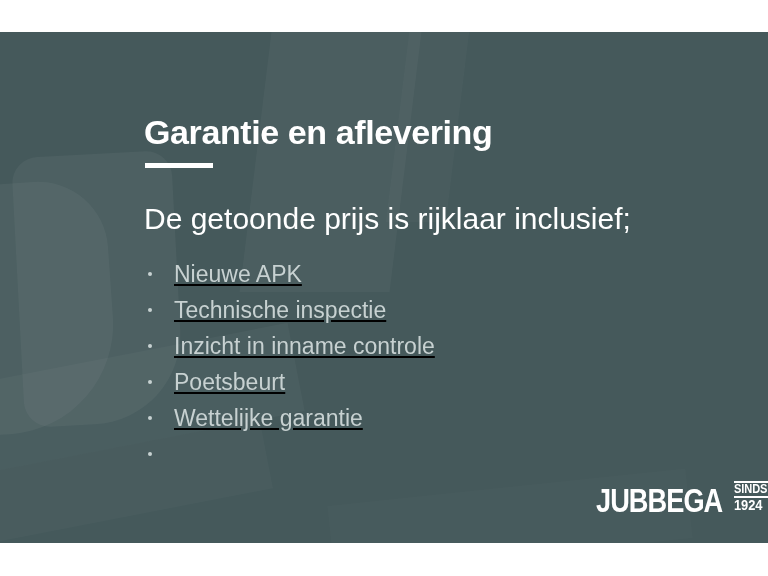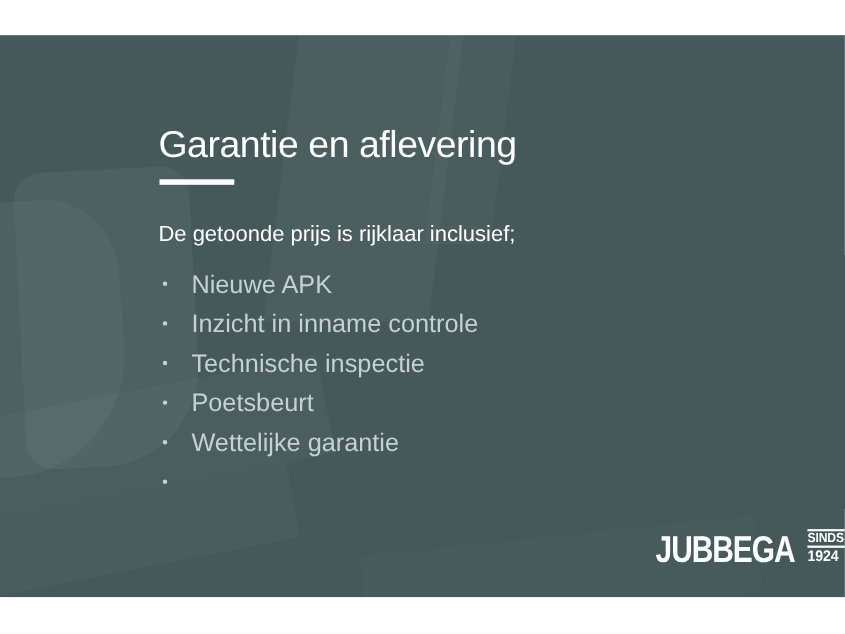--- a/index.html
+++ b/index.html
@@ -115,53 +115,54 @@
     top: 0;
     width: 600px;
   }
 
   .slide-title {
     position: absolute;
     left: 0;
     top: 81px;
     margin: 0;
     font-size: 34px;
-    font-weight: normal;
+    font-weight: bold;
     letter-spacing: -0.4px;
     color: #ffffff;
     white-space: nowrap;
   }
 
   .title-underline {
     position: absolute;
     left: 1px;
     top: 131px;
     width: 68px;
     height: 5px;
     background: #ffffff;
   }
 
   .intro-line {
     position: absolute;
     left: 0;
     top: 170px;
     margin: 0;
-    font-size: 20px;
+    font-size: 30px;
     font-weight: normal;
     color: #ffffff;
     white-space: nowrap;
   }
 
   .bullet-list {
     position: absolute;
     left: 0;
-    top: 208px;
+    top: 224px;
     margin: 0;
     padding: 0;
     list-style: none;
+    text-decoration: underline;
   }
   .bullet-item {
     position: relative;
     height: 36px;
     padding-left: 30px;
     font-size: 23px;
     color: #c7d1d1;
     white-space: nowrap;
     line-height: 36px;
   }
@@ -243,25 +244,25 @@
 
       <p class="intro-line">De getoonde prijs is rijklaar inclusief;</p>
 
       <ul class="bullet-list">
         <li class="bullet-item">
           <span class="bullet-dot"></span>
           <span>Nieuwe APK</span>
         </li>
         <li class="bullet-item">
           <span class="bullet-dot"></span>
+          <span>Technische inspectie</span>
+        </li>
+        <li class="bullet-item">
+          <span class="bullet-dot"></span>
           <span>Inzicht in inname controle</span>
-        </li>
-        <li class="bullet-item">
-          <span class="bullet-dot"></span>
-          <span>Technische inspectie</span>
         </li>
         <li class="bullet-item">
           <span class="bullet-dot"></span>
           <span>Poetsbeurt</span>
         </li>
         <li class="bullet-item">
           <span class="bullet-dot"></span>
           <span>Wettelijke garantie</span>
         </li>
         <li class="bullet-item">

